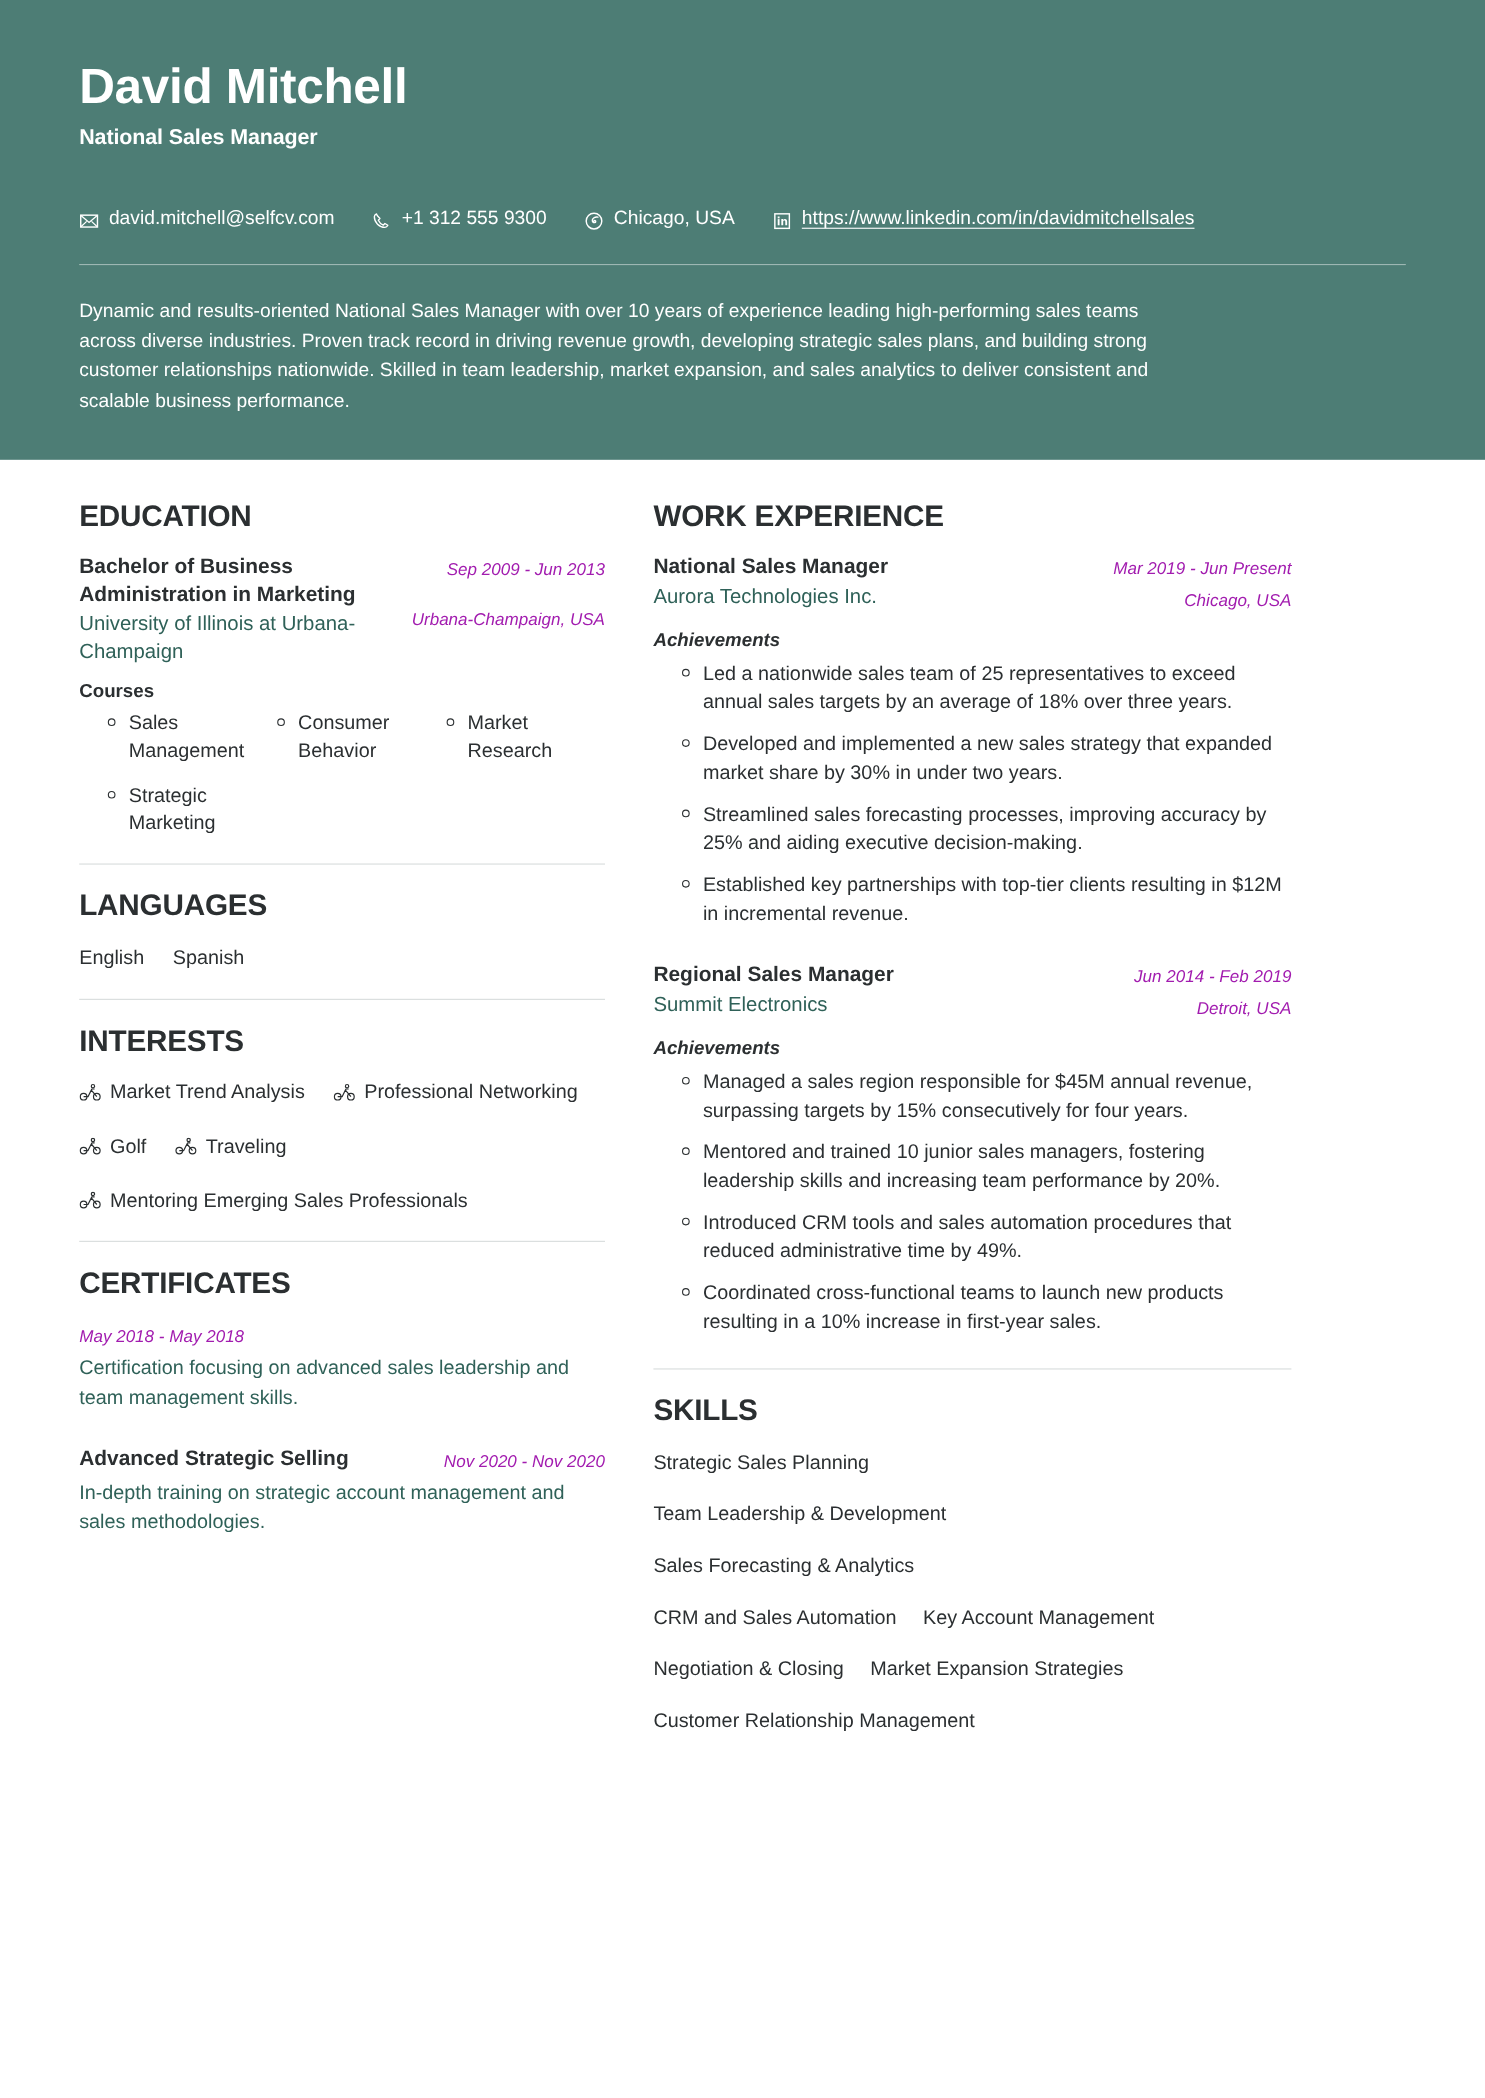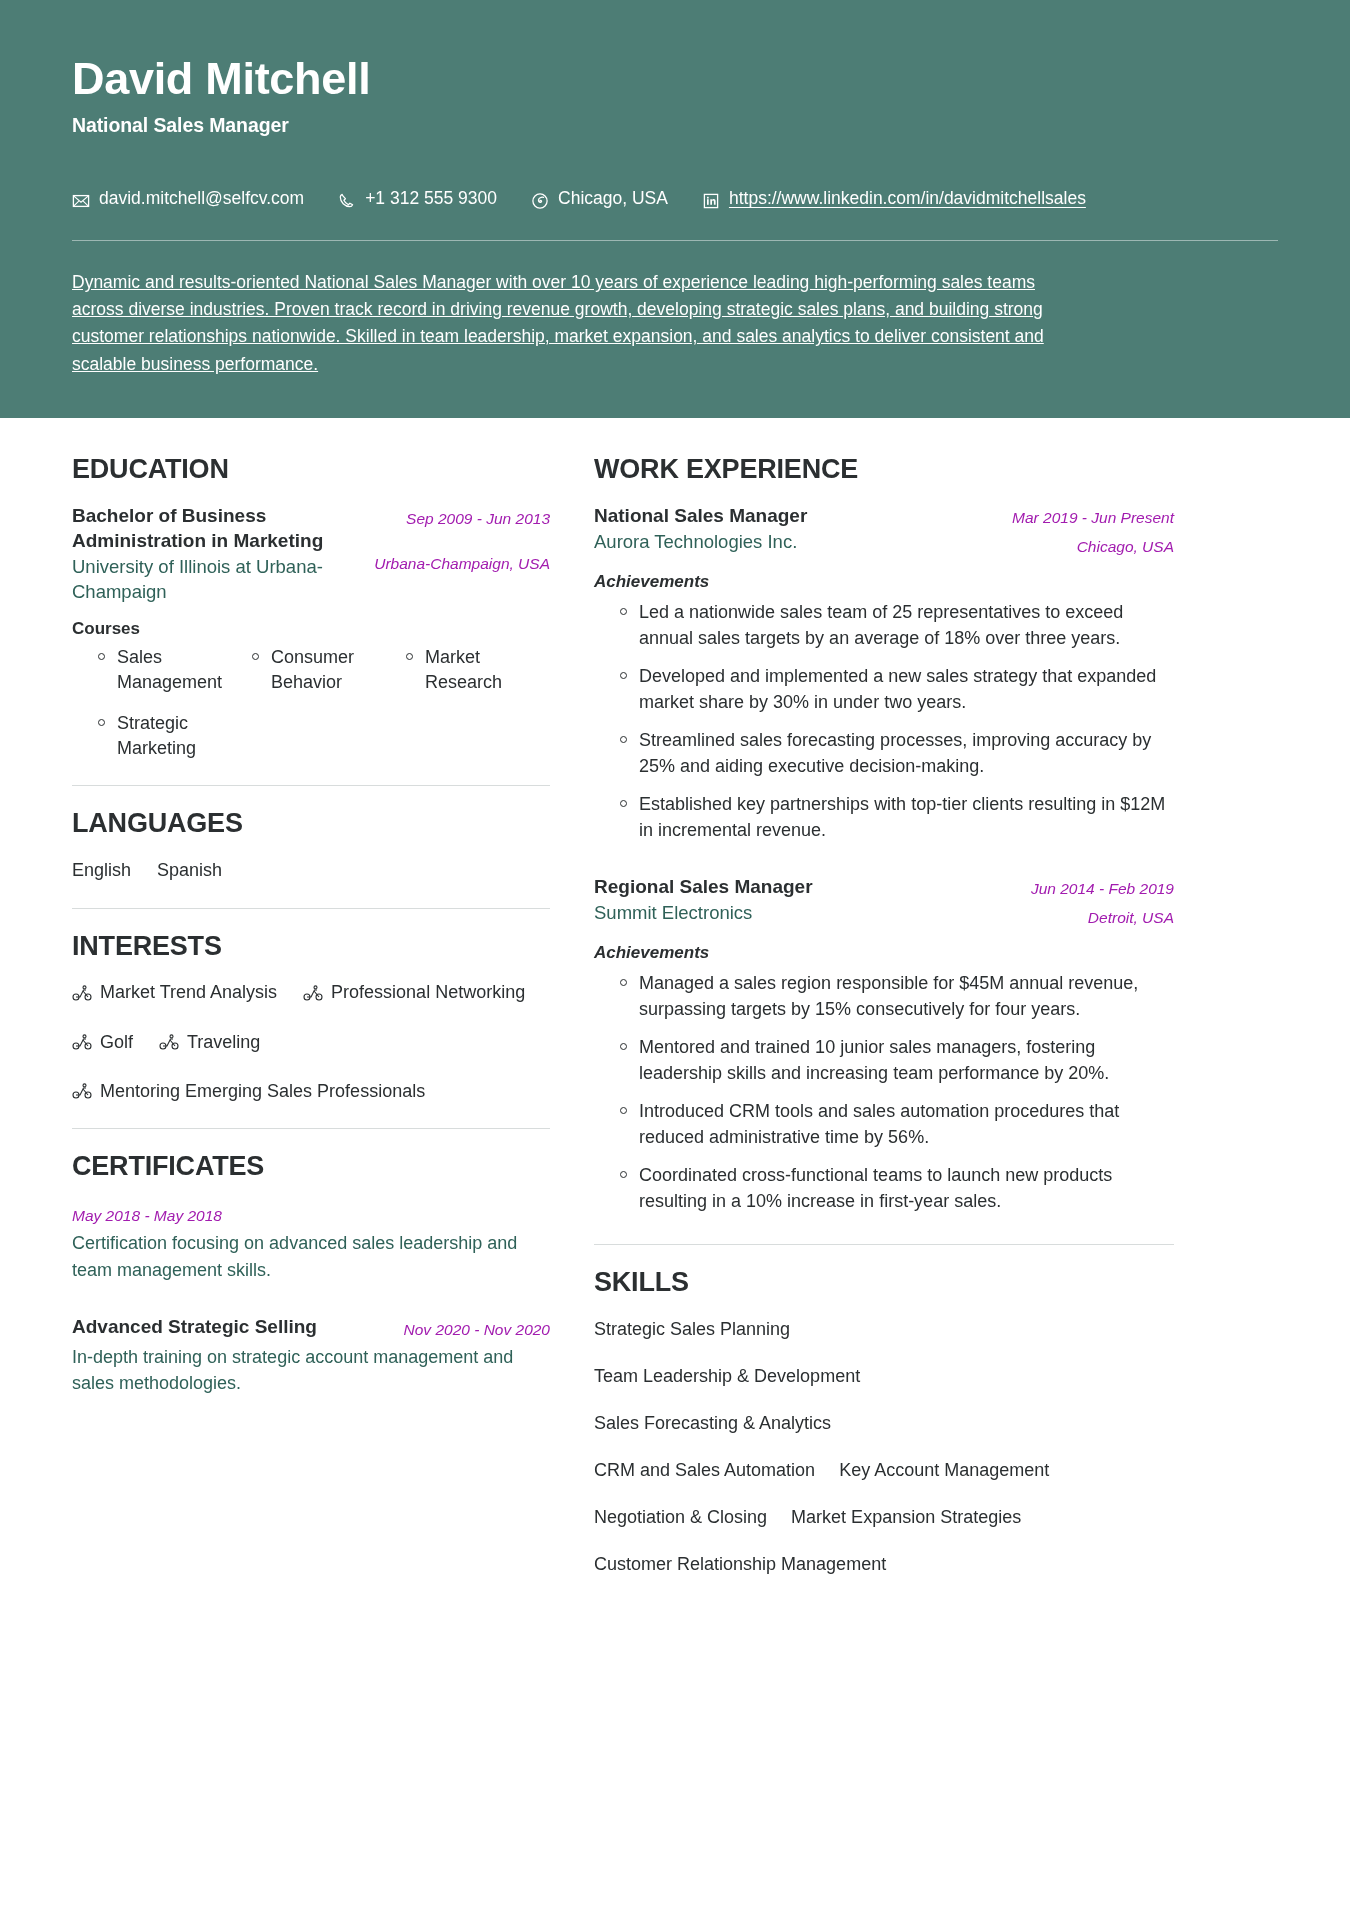--- a/index.html
+++ b/index.html
@@ -86,21 +86,20 @@
     background: rgba(255,255,255,0.45);
     margin-top: 30px;
   }
 
   .summary {
     margin-top: 28px;
     font-size: 17.5px;
     line-height: 1.55;
     color: #ffffff;
     max-width: 1010px;
-    text-decoration: underline;
   }
 
   
   .content {
     display: flex;
     padding: 36px 76px 40px 72px;
     gap: 44px;
     align-items: flex-start;
   }
 
@@ -551,21 +550,21 @@
             <div class="ach-item">
               <span class="hollow-dot"></span>
               <span>Managed a sales region responsible for $45M annual revenue, surpassing targets by 15% consecutively for four years.</span>
             </div>
             <div class="ach-item">
               <span class="hollow-dot"></span>
               <span>Mentored and trained 10 junior sales managers, fostering leadership skills and increasing team performance by 20%.</span>
             </div>
             <div class="ach-item">
               <span class="hollow-dot"></span>
-              <span>Introduced CRM tools and sales automation procedures that reduced administrative time by 56%.</span>
+              <span>Introduced CRM tools and sales automation procedures that reduced administrative time by 49%.</span>
             </div>
             <div class="ach-item">
               <span class="hollow-dot"></span>
               <span>Coordinated cross-functional teams to launch new products resulting in a 10% increase in first-year sales.</span>
             </div>
           </div>
         </div>
       </section>
 
       <div class="divider"></div>

